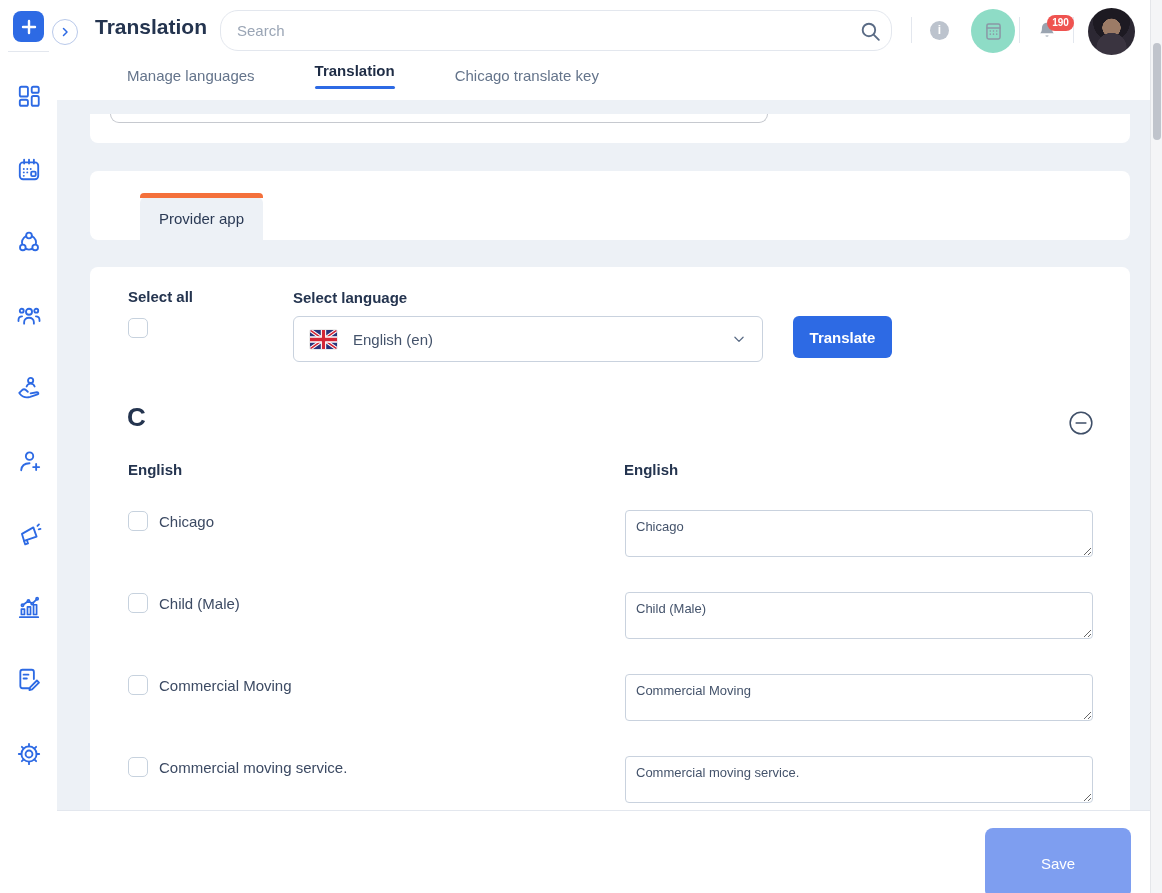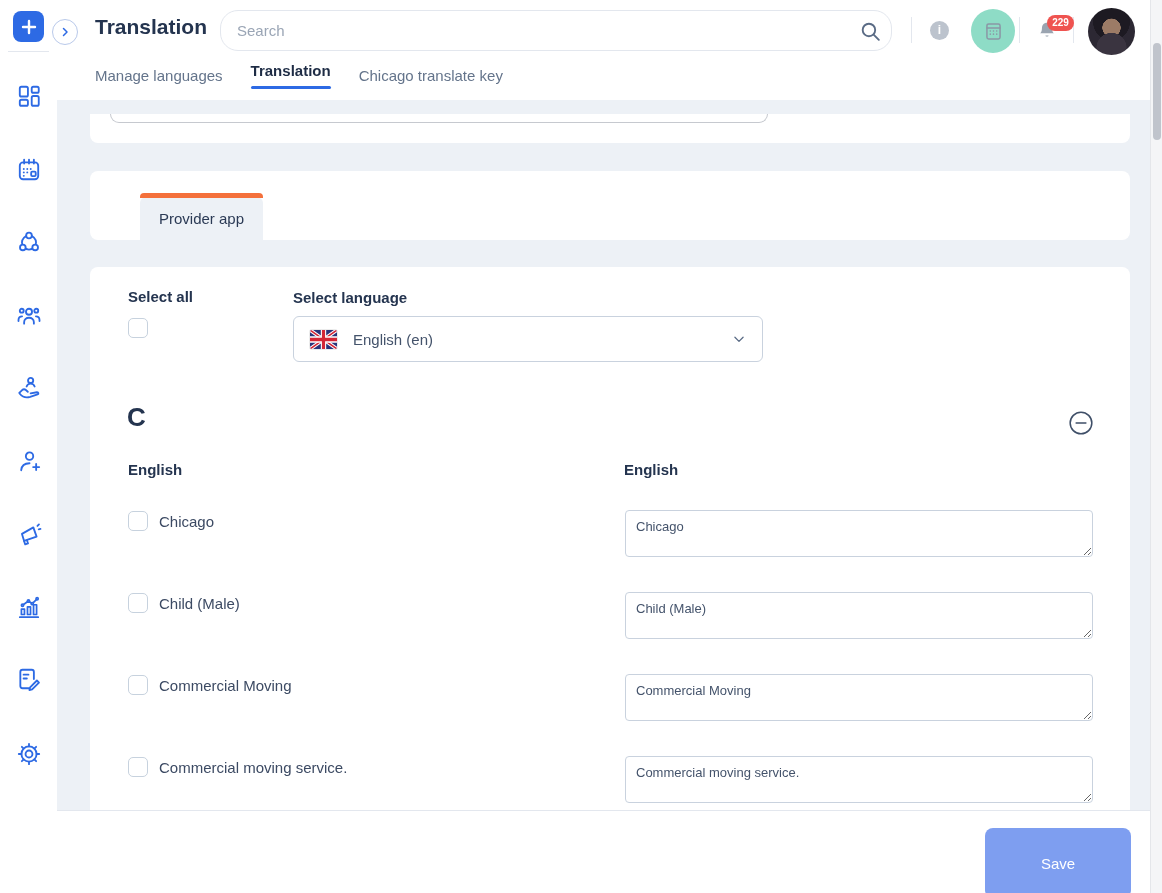--- a/index.html
+++ b/index.html
@@ -43,21 +43,21 @@
     cursor:pointer;color:#9aa4b0;}
   .badge{position:absolute;left:990px;top:15px;min-width:27px;height:16px;border-radius:8px;background:var(--badge);
     color:#fff;font-size:10px;font-weight:bold;line-height:16px;text-align:center;padding:0 5px;z-index:2;}
   .avatar{position:absolute;left:1031px;top:8px;width:47px;height:47px;border-radius:50%;cursor:pointer;border:none;
     background:
       radial-gradient(circle at 50% 85%, #3a3440 0 32%, rgba(0,0,0,0) 33%),
       radial-gradient(circle at 50% 42%, #9c7b66 0 25%, rgba(0,0,0,0) 26%),
       radial-gradient(circle at 50% 30%, #1d1a22 0 45%, rgba(0,0,0,0) 46%),
       #2c2833;}
   .page-tabs{position:absolute;left:38px;top:62px;display:flex;gap:28px;}
-  .page-tab{font-size:15px;color:var(--muted);cursor:pointer;background:none;border:none;padding:0;}
+  .page-tab{font-size:15px;color:var(--muted);cursor:pointer;background:none;border:none;padding:0;margin-left:32px;}
   .page-tab.active{color:#1e2c45;font-weight:bold;}
   .page-tab.active::after{content:"";display:block;height:3px;border-radius:2px;background:var(--accent);margin-top:7px;}
 
   
   .card{position:absolute;left:90px;width:1040px;background:#fff;}
   .card-top{top:114px;height:29px;border-radius:0 0 8px 8px;overflow:hidden;}
   .partial-input{position:absolute;left:20px;top:-6px;width:658px;height:15px;border:1px solid #c6c9cf;
     border-top:none;border-radius:0 0 9px 9px;background:#fff;}
   .card-tabs{top:171px;height:69px;border-radius:8px;}
   .ptab{position:absolute;bottom:0;height:43px;display:flex;align-items:center;justify-content:center;
@@ -246,21 +246,21 @@
           <circle cx="15.7" cy="15" r="0.9" fill="currentColor" stroke="none"></circle>
         </svg>
     </button>
     <div class="hdr-sep" style="left:962px"></div>
     <button class="bell-btn">
       <svg viewBox="0 0 24 24" fill="currentColor">
           <path d="M12 3c-3.3 0-5.5 2.4-5.5 5.7 0 3.8-1.2 5-2 5.8h15c-.8-.8-2-2-2-5.8C17.5 5.4 15.3 3 12 3z"></path>
           <path d="M10.2 16.8a1.9 1.9 0 0 0 3.6 0z"></path>
         </svg>
     </button>
-    <span class="badge">229</span>
+    <span class="badge">190</span>
     <div class="hdr-sep" style="left:1016px"></div>
     <button class="avatar"></button>
 
     <nav class="page-tabs">
       <button class="page-tab">Manage languages</button>
       <button class="page-tab active">Translation</button>
       <button class="page-tab">Chicago translate key</button>
     </nav>
   </header>
 
@@ -285,20 +285,21 @@
           <path d="M0,0 60,36 M60,0 0,36" stroke="#fff" stroke-width="7"></path>
           <path d="M0,0 60,36 M60,0 0,36" stroke="#d32636" stroke-width="3"></path>
           <path d="M30,0 V36 M0,18 H60" stroke="#fff" stroke-width="12"></path>
           <path d="M30,0 V36 M0,18 H60" stroke="#d32636" stroke-width="7"></path>
         </svg>
       <span class="lang-value">English (en)</span>
       <svg class="chev-down" width="14" height="14" viewBox="0 0 24 24" fill="none" stroke="currentColor" stroke-width="2.2" stroke-linecap="round" stroke-linejoin="round">
           <polyline points="5,9 12,16 19,9"></polyline>
         </svg>
     </div>
+    <button class="translate-btn">Translate</button>
 
     <div class="section-letter">C</div>
     <button class="collapse-btn">
       <svg width="26" height="26" viewBox="0 0 24 24" fill="none" stroke="currentColor" stroke-width="1.4" stroke-linecap="round">
           <circle cx="12" cy="12" r="10"></circle>
           <line x1="7.5" y1="12" x2="16.5" y2="12"></line>
         </svg>
     </button>
 
     <span class="col-hdr" style="left:38px">English</span>

